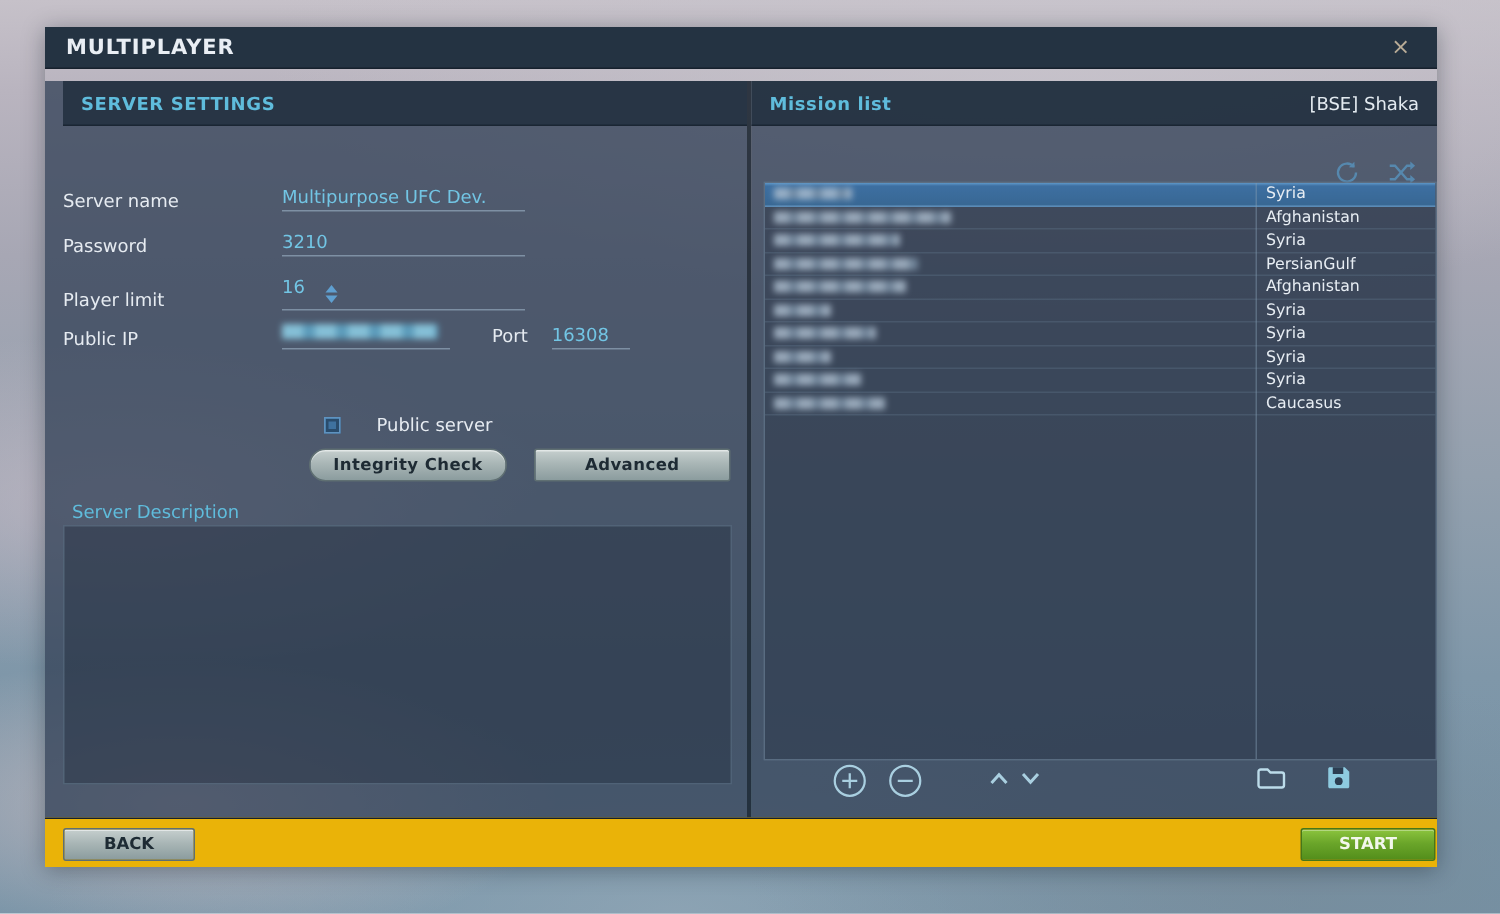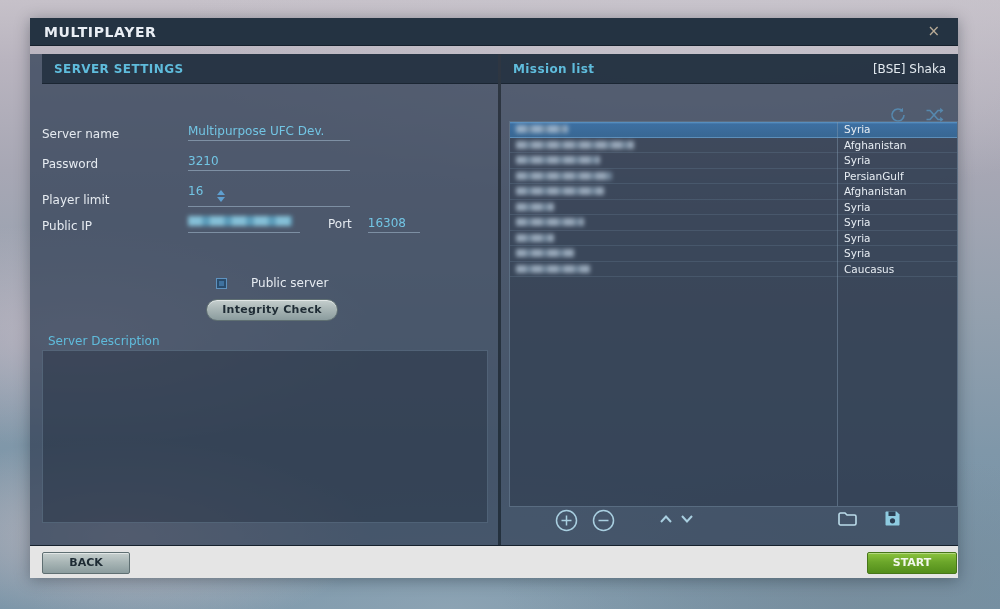--- a/index.html
+++ b/index.html
@@ -91,21 +91,21 @@
   .m-name { width:327px; padding-left:6px; }
   .name-bar { height:8px; border-radius:1px; filter:blur(2px); opacity:.8;
               background:repeating-linear-gradient(90deg,#aebfd0 0 10px,#7d93a8 10px 16px); }
   .m-map { color:#e7edf3; font-size:10.5px; padding-left:7px; }
 
   .ml-bottombar { position:absolute; left:0; bottom:8px; width:100%; height:30px; }
   .icon-btn { position:absolute; cursor:pointer; }
 
   
   .bottombar { position:absolute; left:0; top:527px; width:100%; height:33px;
-               background:#e5e5e5; border-top:1px solid #16212d; }
+               background:#eab308; border-top:1px solid #16212d; }
   .btn-back { position:absolute; left:12px; top:6px; width:88px; height:22px;
               border:1px solid #5f6f72; border-radius:2px;
               background:linear-gradient(180deg,#c6cfce 0%,#a9b6b6 45%,#8b9c9e 100%);
               color:#1e2b34; font-size:11px; font-weight:bold; text-align:center;
               line-height:20px; cursor:pointer; box-shadow:inset 0 1px 0 rgba(255,255,255,.5); }
   .btn-start { position:absolute; right:1px; top:6px; width:90px; height:22px;
                border:1px solid #47761a; border-radius:2px;
                background:linear-gradient(180deg,#8cc43e 0%,#6ba62a 45%,#538e1b 100%);
                color:#f2f7ec; font-size:11px; font-weight:bold; text-align:center;
                line-height:20px; cursor:pointer; box-shadow:inset 0 1px 0 rgba(255,255,255,.35); }
@@ -151,20 +151,21 @@
         <span class="port-label">Port</span>
         <span class="f-value w-port">16308</span>
       </div>
 
       <div class="chk-row">
         <span class="checkbox"></span>
         <span class="chk-label">Public server</span>
       </div>
 
       <div class="grey-btn btn-integrity">Integrity Check</div>
+      <div class="grey-btn btn-advanced">Advanced</div>
 
       <div class="desc-label">Server Description</div>
       <div class="desc-box"></div>
     </div>
 
     <div class="panel-gap"></div>
 
     <div class="panel panel-right">
       <div class="panel-header">
         <span class="section-title">Mission list</span>

